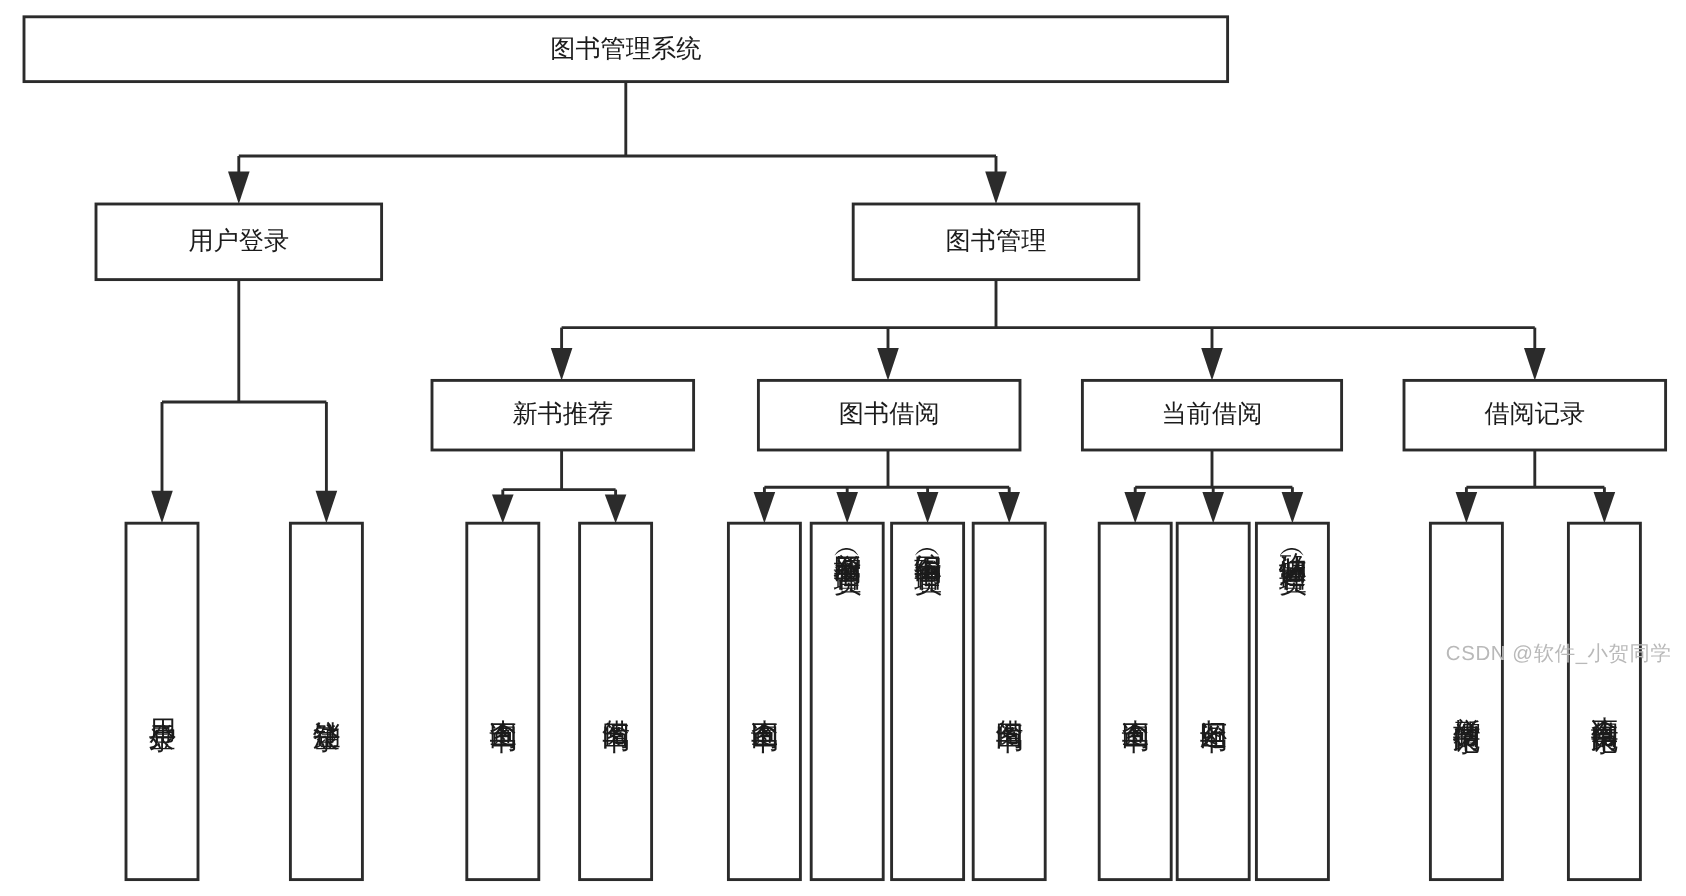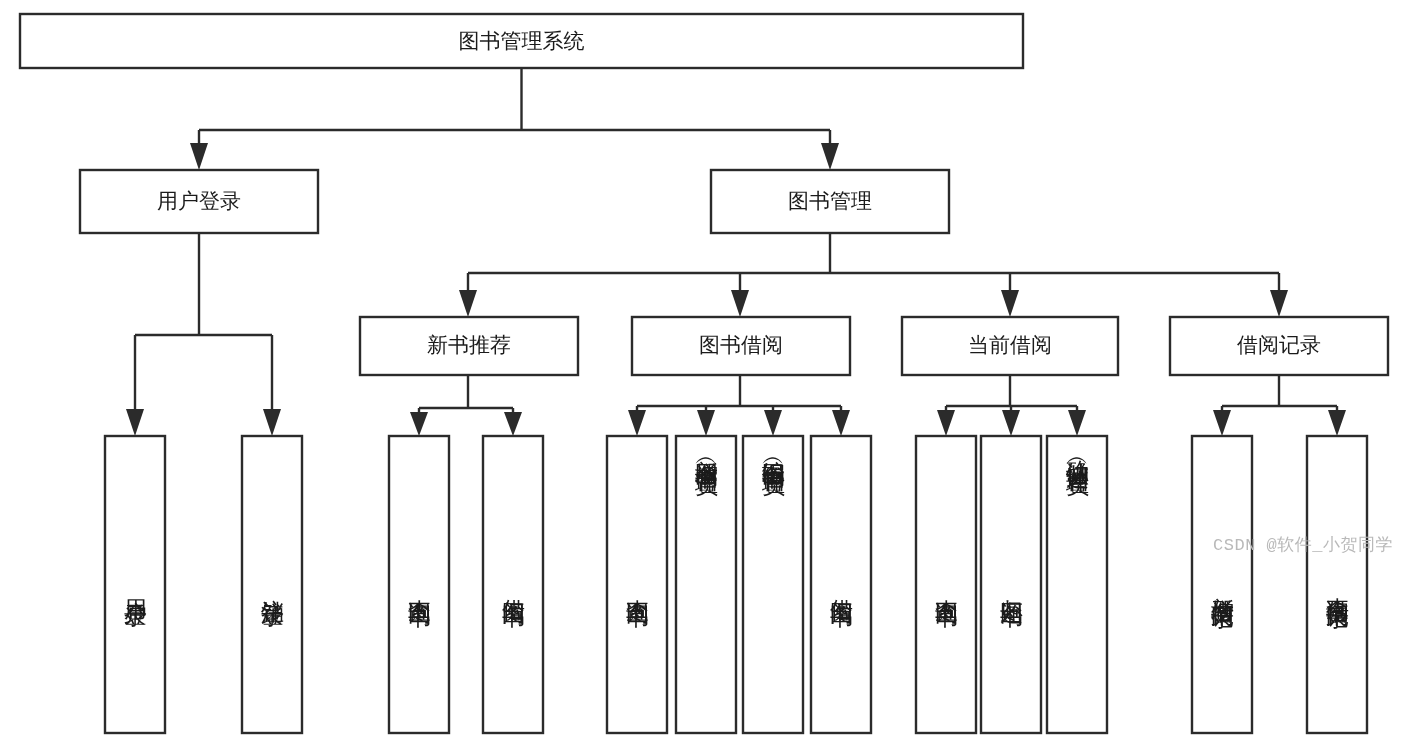--- a/index.html
+++ b/index.html
@@ -62,21 +62,21 @@
     font-size: 23px;
     line-height: 1.12;
     letter-spacing: 2px;
     color: #1b1b1b;
     white-space: nowrap;
   }
   .watermark {
     position: absolute;
     right: 12px;
     bottom: 6px;
-    font-family: Liberation Mono, monospace;
+    font-family: Liberation Sans, sans-serif;
     font-size: 17px;
     color: #b9b9b9;
     letter-spacing: 0.5px;
     white-space: nowrap;
     margin-top: 16px;
   }
 </style>
 </head>
 <body>
 

